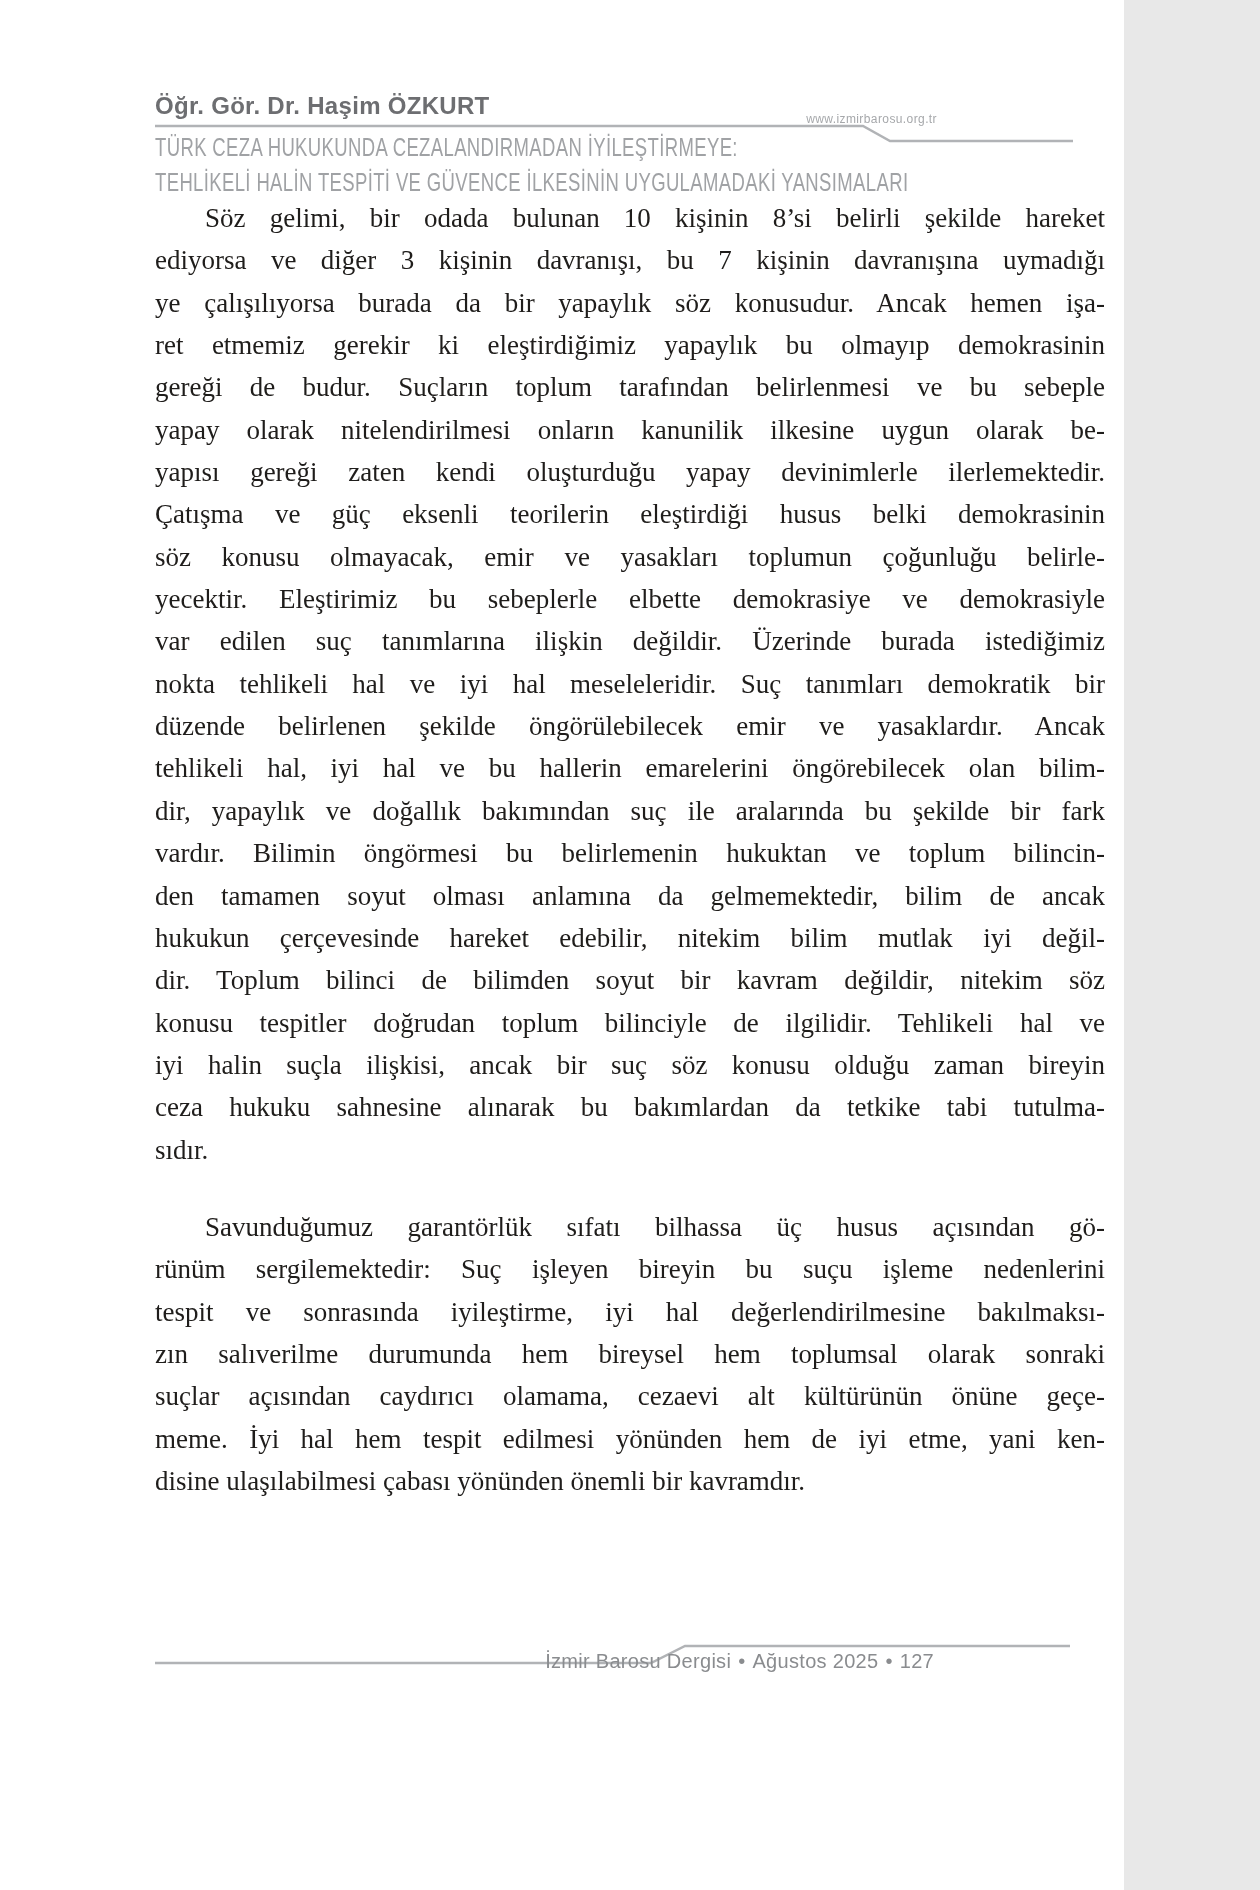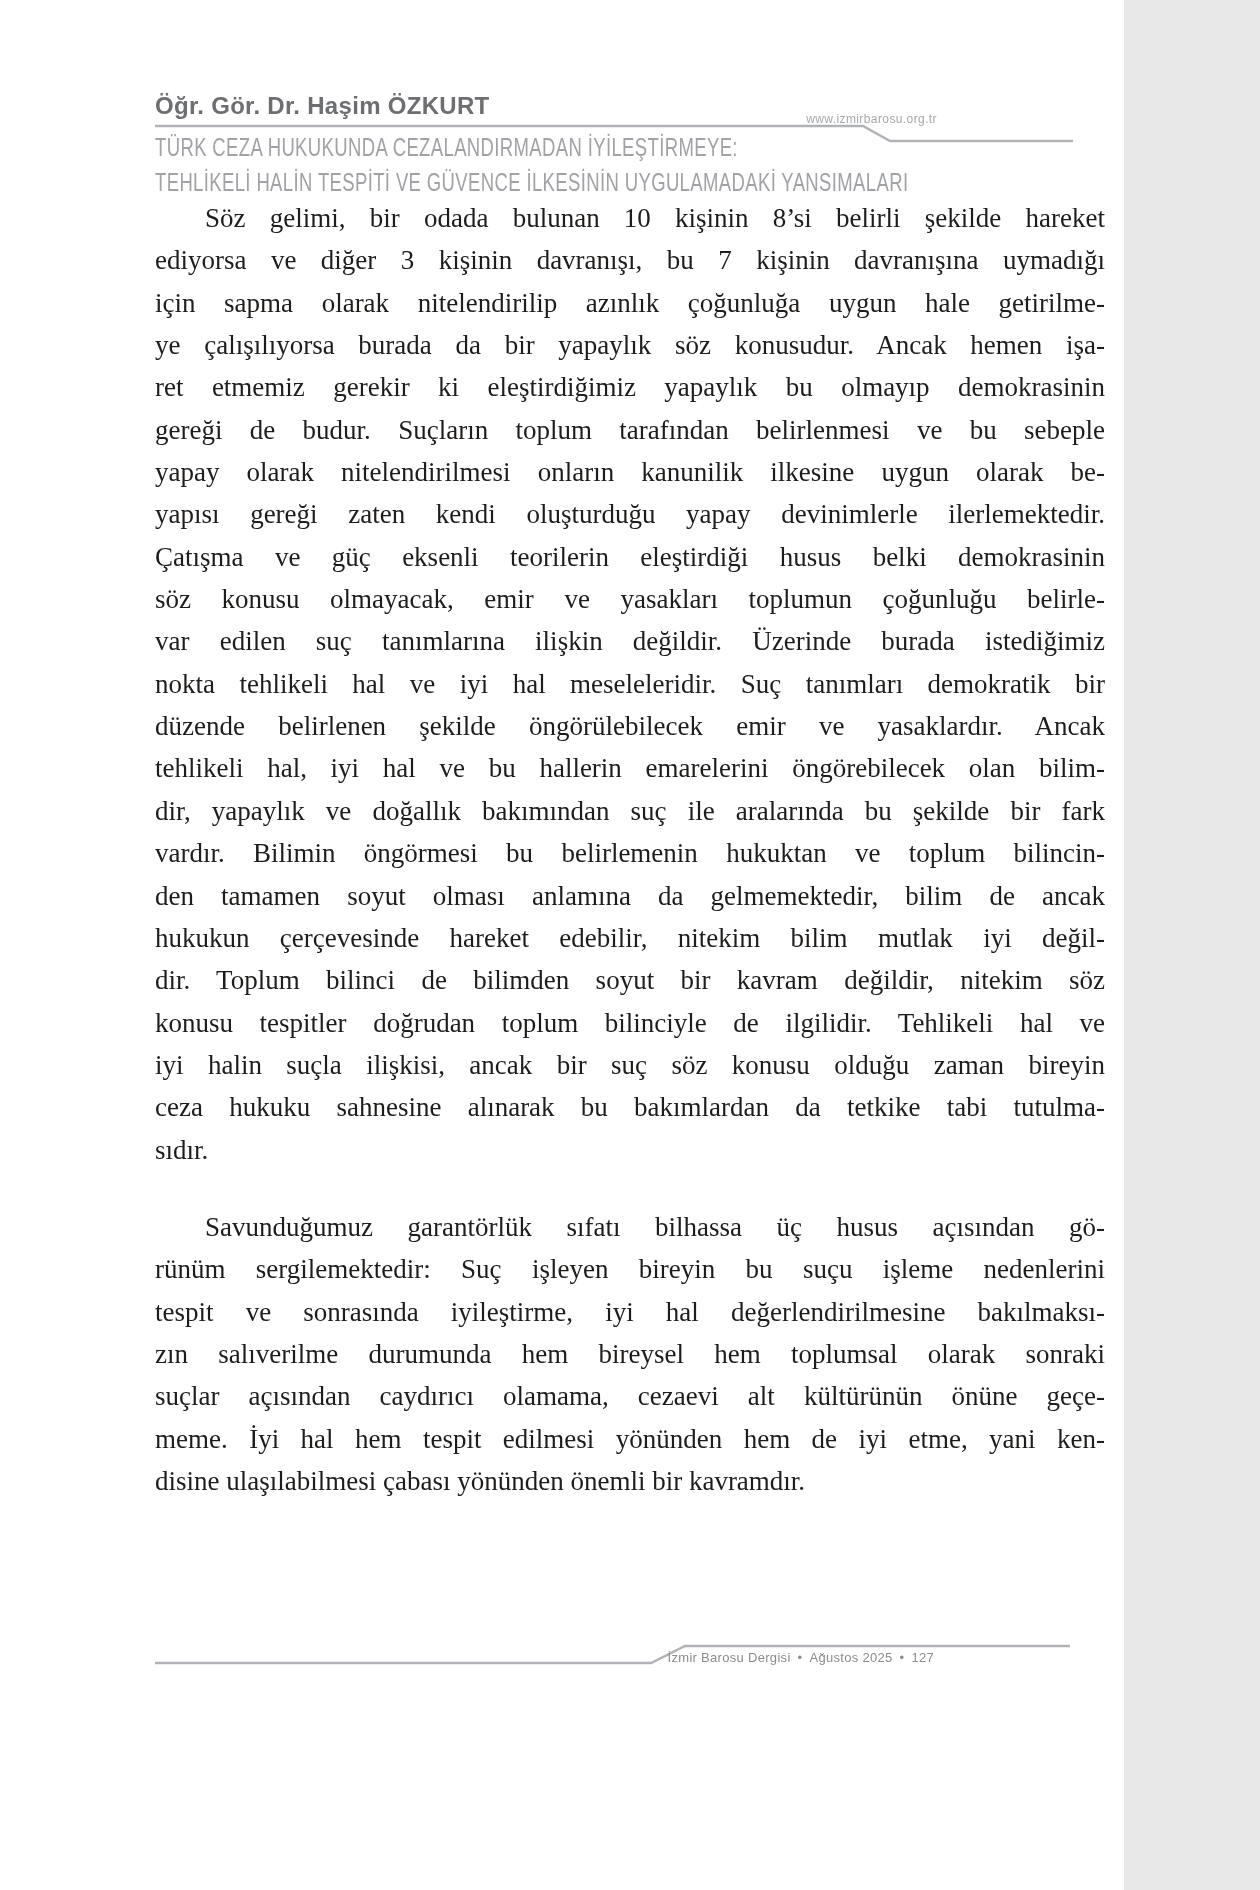--- a/index.html
+++ b/index.html
@@ -52,21 +52,21 @@
     text-align:justify;
     text-align-last:justify;
     white-space:normal;
   }
   .line.first{padding-left:50px;}
   .line.last{text-align-last:left;}
   
   .footer-text{
     position:absolute;right:190px;top:1650px;
     font-family:"Liberation Sans", sans-serif;
-    font-size:13px;letter-spacing:.3px;
+    font-size:20px;letter-spacing:.3px;
     color:var(--footer-text);white-space:nowrap;
   }
   .footer-text .sep{padding:0 7px;}
 </style>
 </head>
 <body>
 
 <div id="page">
 
   <div class="author">Öğr. Gör. Dr. Haşim ÖZKURT</div>
@@ -77,28 +77,28 @@
 
   <div class="site-url">www.izmirbarosu.org.tr</div>
 
   <div class="doc-title l1">TÜRK CEZA HUKUKUNDA CEZALANDIRMADAN İYİLEŞTİRMEYE:</div>
   <div class="doc-title l2">TEHLİKELİ HALİN TESPİTİ VE GÜVENCE İLKESİNİN UYGULAMADAKİ YANSIMALARI</div>
 
   <div class="article">
       <div class="para">
         <div class="line first">Söz gelimi, bir odada bulunan 10 kişinin 8’si belirli şekilde hareket</div>
         <div class="line">ediyorsa ve diğer 3 kişinin davranışı, bu 7 kişinin davranışına uymadığı</div>
-        <div class="line">için sapma olarak nitelendirilip azınlık çoğunluğa uygun hale getirilme-</div>
         <div class="line">ye çalışılıyorsa burada da bir yapaylık söz konusudur. Ancak hemen işa-</div>
         <div class="line">ret etmemiz gerekir ki eleştirdiğimiz yapaylık bu olmayıp demokrasinin</div>
         <div class="line">gereği de budur. Suçların toplum tarafından belirlenmesi ve bu sebeple</div>
         <div class="line">yapay olarak nitelendirilmesi onların kanunilik ilkesine uygun olarak be-</div>
         <div class="line">yapısı gereği zaten kendi oluşturduğu yapay devinimlerle ilerlemektedir.</div>
         <div class="line">Çatışma ve güç eksenli teorilerin eleştirdiği husus belki demokrasinin</div>
         <div class="line">söz konusu olmayacak, emir ve yasakları toplumun çoğunluğu belirle-</div>
+        <div class="line">yecektir. Eleştirimiz bu sebeplerle elbette demokrasiye ve demokrasiyle</div>
         <div class="line">var edilen suç tanımlarına ilişkin değildir. Üzerinde burada istediğimiz</div>
         <div class="line">nokta tehlikeli hal ve iyi hal meseleleridir. Suç tanımları demokratik bir</div>
         <div class="line">düzende belirlenen şekilde öngörülebilecek emir ve yasaklardır. Ancak</div>
         <div class="line">tehlikeli hal, iyi hal ve bu hallerin emarelerini öngörebilecek olan bilim-</div>
         <div class="line">dir, yapaylık ve doğallık bakımından suç ile aralarında bu şekilde bir fark</div>
         <div class="line">vardır. Bilimin öngörmesi bu belirlemenin hukuktan ve toplum bilincin-</div>
         <div class="line">den tamamen soyut olması anlamına da gelmemektedir, bilim de ancak</div>
         <div class="line">hukukun çerçevesinde hareket edebilir, nitekim bilim mutlak iyi değil-</div>
         <div class="line">dir. Toplum bilinci de bilimden soyut bir kavram değildir, nitekim söz</div>
         <div class="line">konusu tespitler doğrudan toplum bilinciyle de ilgilidir. Tehlikeli hal ve</div>

